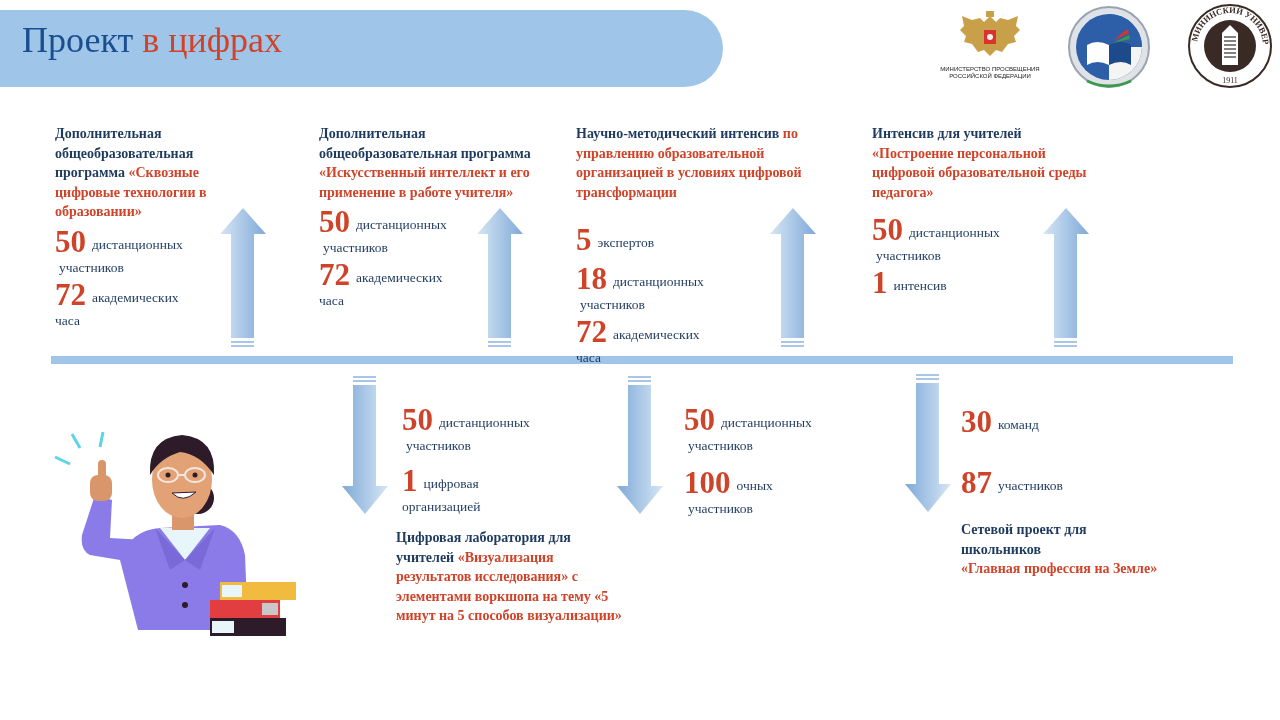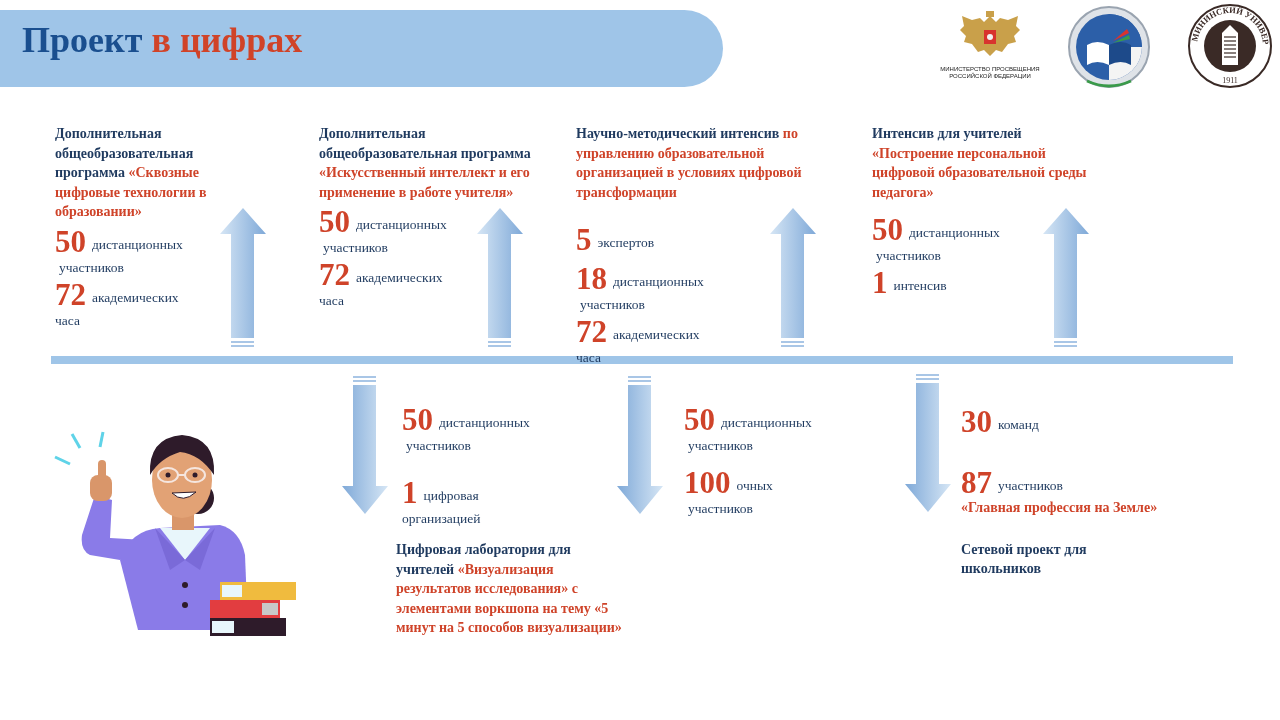--- a/index.html
+++ b/index.html
@@ -5,21 +5,21 @@
   * { margin: 0; padding: 0; box-sizing: border-box; }
   html, body { width: 1280px; height: 720px; background: #ffffff; overflow: hidden; }
   body { position: relative; font-family: "Liberation Serif", "DejaVu Serif", serif; color: #1f3a5f; }
 
   .title-bar {
     position: absolute; left: 0; top: 10px; width: 723px; height: 77px;
     background: #9fc5e8; border-radius: 0 40px 40px 0;
   }
   .title {
     position: absolute; left: 22px; top: 20px;
-    font-family: "Liberation Serif", serif; font-weight: bold; font-size: 36px; line-height: 40px;
+    font-family: "Liberation Serif", serif; font-weight: normal; font-size: 36px; line-height: 40px;
   }
   .title .t1 { color: #1a4f8f; }
   .title .t2 { color: #d04328; }
 
   .logo { position: absolute; }
   .logo-minpros { left: 940px; top: 8px; width: 100px; height: 78px; }
   .logo-pmr { left: 1067px; top: 5px; width: 84px; height: 84px; }
   .logo-minin { left: 1187px; top: 3px; width: 86px; height: 86px; }
   .logo-caption {
     position: absolute; left: 0; top: 58px; width: 100px; text-align: center;
@@ -189,21 +189,21 @@
     <span class="stat-line"><span class="num">50</span><span class="stat-text">дистанционных</span></span>
     <span class="sub" style="padding-left:4px">участников</span>
     <span class="stat-line"><span class="num">1</span><span class="stat-text">интенсив</span></span>
   </div>
 </div>
 
 <div class="block" style="left:396px; top:404px; width:230px;">
   <div>
     <span class="stat-line"><span class="num" style="margin-left:6px">50</span><span class="stat-text">дистанционных</span></span>
     <span class="sub" style="padding-left:10px">участников</span>
-    <span class="stat-line" style="margin-top:20px"><span class="num" style="margin-left:6px">1</span><span class="stat-text">цифровая</span></span>
+    <span class="stat-line" style="margin-top:8px"><span class="num" style="margin-left:6px">1</span><span class="stat-text">цифровая</span></span>
     <span class="sub" style="padding-left:6px">организацией</span>
   </div>
   <div style="margin-top:10px">
     <span class="head">Цифровая лаборатория для учителей</span>
     <span class="red">«Визуализация результатов исследования» с элементами воркшопа на тему «5 минут на 5 способов визуализации»</span>
   </div>
 </div>
 
 <div class="block" style="left:684px; top:404px; width:225px;">
   <div>
@@ -212,25 +212,25 @@
     <span class="stat-line" style="margin-top:10px"><span class="num">100</span><span class="stat-text">очных</span></span>
     <span class="sub" style="padding-left:4px">участников</span>
   </div>
 </div>
 
 <div class="block" style="left:961px; top:406px; width:250px;">
   <div>
     <span class="stat-line"><span class="num">30</span><span class="stat-text">команд</span></span>
     <span class="stat-line" style="margin-top:30px"><span class="num">87</span><span class="stat-text">участников</span></span>
   </div>
+  <div style="margin-top:22px; width:160px;">
+    <span class="head">Сетевой проект для школьников</span>
+  </div>
   <div style="width:250px">
     <span class="red">«Главная профессия на Земле»</span>
-  </div>
-  <div style="margin-top:22px; width:160px;">
-    <span class="head">Сетевой проект для школьников</span>
   </div>
 </div>
 
 <svg style="position:absolute; left:50px; top:420px" width="250" height="220" viewBox="0 0 250 220">
 
   <g stroke="#5fd3e8" stroke-width="3">
     <line x1="5" y1="37" x2="20" y2="44"></line>
     <line x1="22" y1="14" x2="30" y2="28"></line>
     <line x1="53" y1="12" x2="50" y2="27"></line>
   </g>

